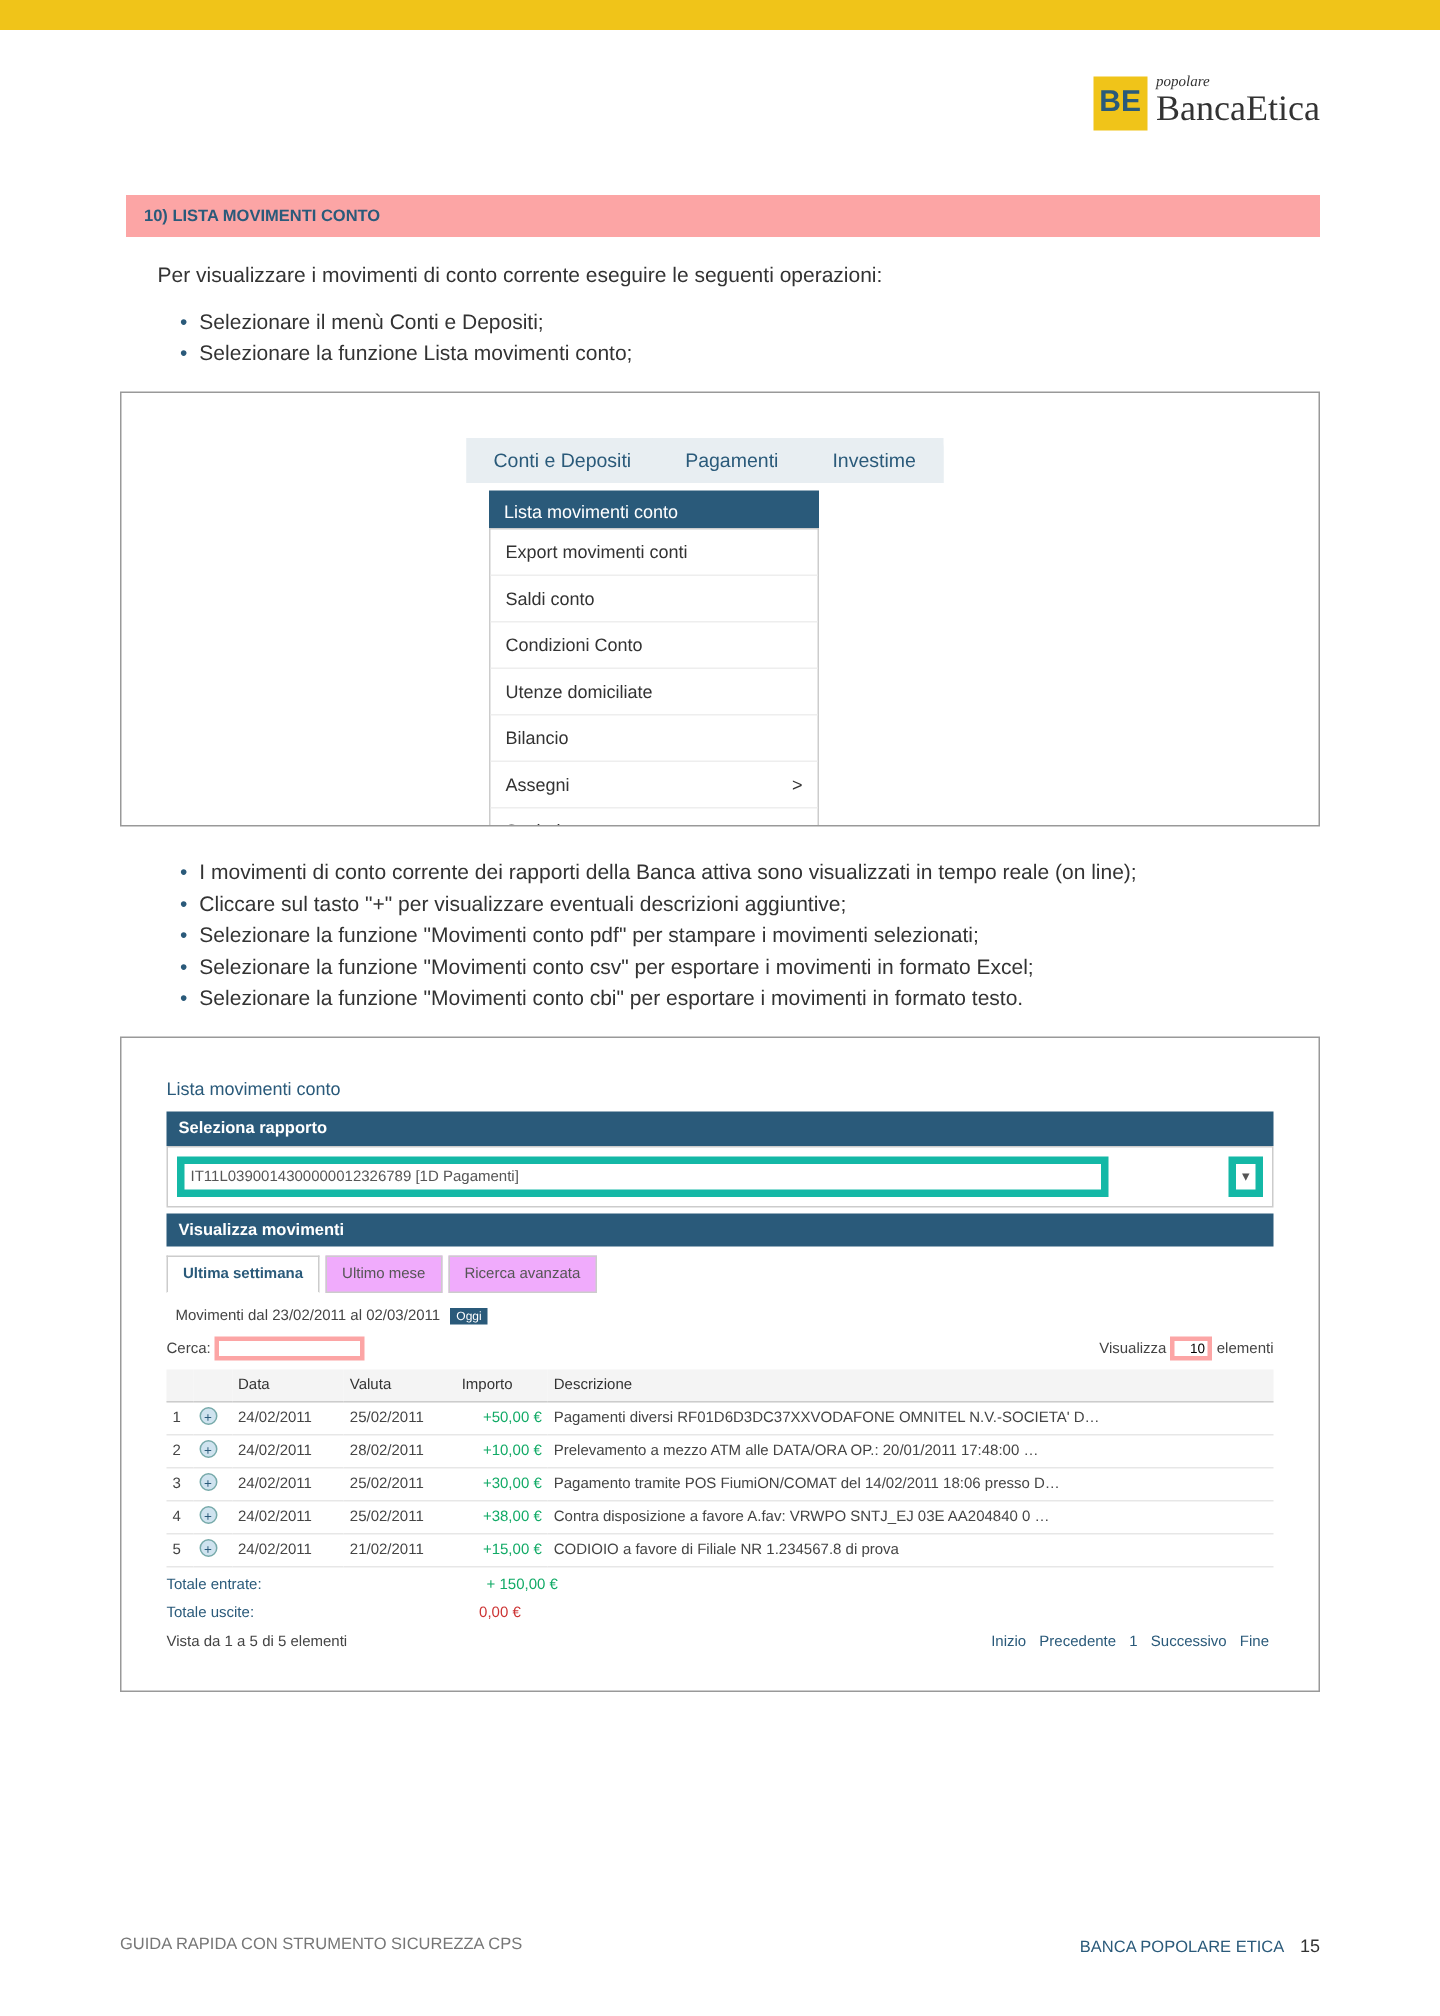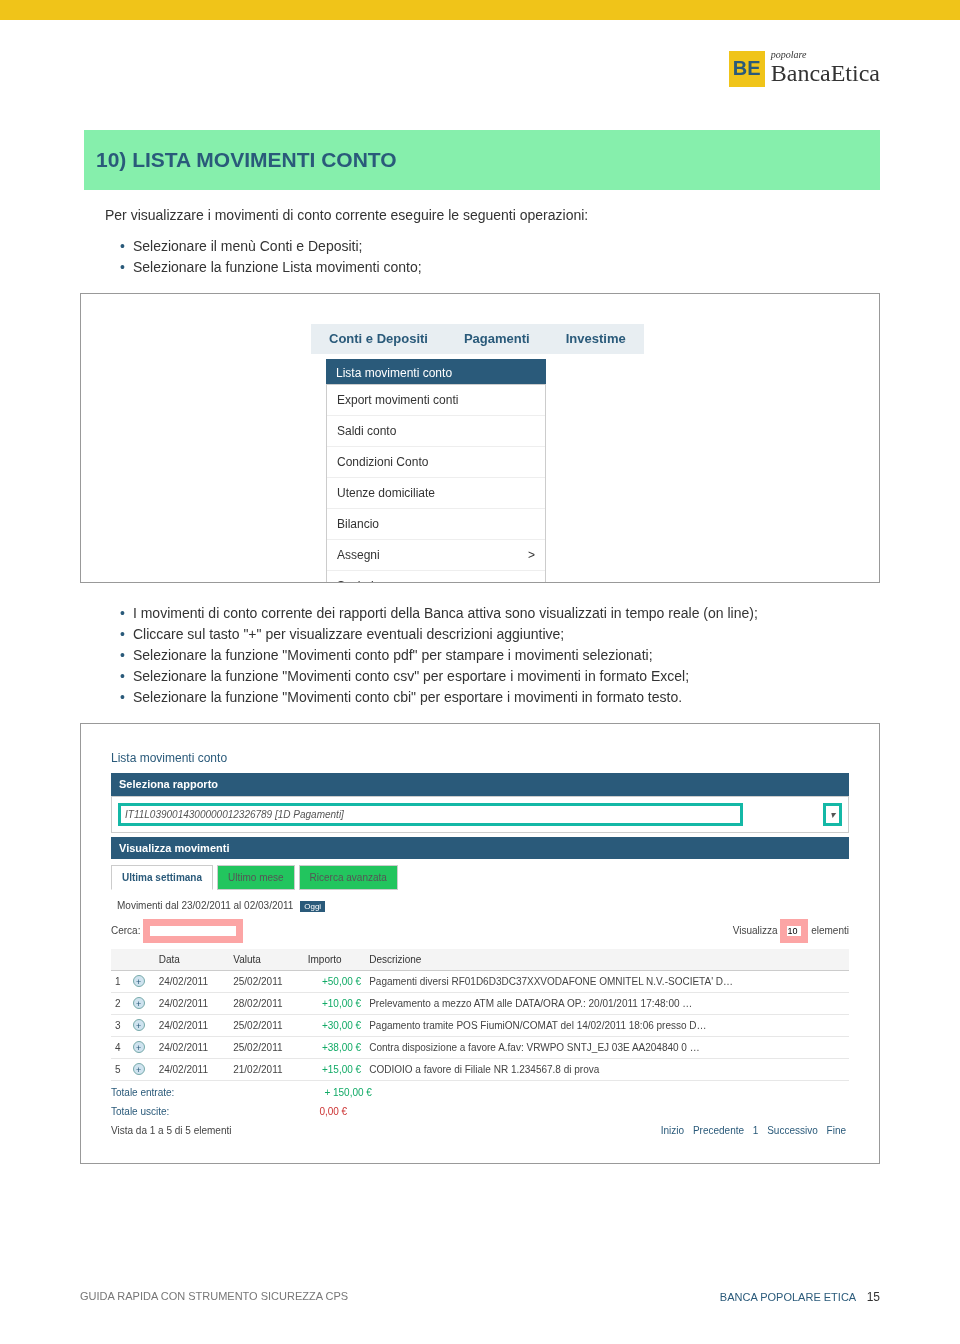--- a/index.html
+++ b/index.html
@@ -37,24 +37,24 @@
   }
   .logo-text {
     font-family: Georgia, serif;
     font-size: 24px;
     color: #333;
   }
   .logo-text .popolare { font-size: 10px; font-style: italic; display:block; line-height:1;}
   .logo-text .etica { font-weight: normal; }
   .section-heading {
     margin: 110px 80px 15px 80px;
-    background: #86efac;
-    padding: 18px 12px;
+    background: #fca5a5;
+    padding: 8px 12px;
     font-weight: bold;
-    font-size: 21px;
+    font-size: 11px;
     color: #2a5a7a;
     border-left: 4px solid #fff;
   }
   .content {
     margin: 0 80px;
     font-size: 14px;
     line-height: 1.5;
   }
   .intro { margin: 15px 0 10px 25px; }
   ul.instructions {
@@ -76,21 +76,21 @@
     height: 290px;
     position: relative;
     overflow: hidden;
   }
   .tab-row {
     position: absolute;
     top: 30px;
     left: 230px;
     display: flex;
     font-size: 13px;
-    font-weight: bold;
+    font-weight: normal;
     color: #2a5a7a;
     background:#e8eef2;
   }
   .tab-row .tab {
     height: 30px;
     display:flex; align-items:center;
     padding: 0 18px;
     background: #e8eef2;
     border-top-right-radius: 6px;
   }
@@ -132,36 +132,36 @@
     font-size: 11px;
     font-weight: bold;
   }
   .sel-row {
     border: 1px solid #ccc;
     padding: 6px;
     display:flex; gap:80px;
     font-size: 10px;
     color: #555;
   }
-  .sel-box { border:3px solid #14b8a6; padding:1px 4px; flex:1;font-style:italic; }
+  .sel-box { border:5px solid #14b8a6; padding:1px 4px; flex:1; }
   .filter-row {
     display:flex; gap:4px; margin-top:6px;
     font-size: 10px;
   }
   .filter-tab {
     padding: 4px 10px;
-    background: #22c55e;
+    background: #f0abfc;
     color: #555;
     border:1px solid #ccc;
   }
   .filter-tab.active { background:#fff; color:#2a5a7a; font-weight:bold; border-bottom:1px solid #fff;}
   .mov-line { font-size:10px; color:#444; margin:8px 0 2px 6px;}
   .oggi-badge { background:#2a5a7a; color:#fff; font-size:8px; padding:1px 4px; margin-left:4px;}
   .search-row { display:flex; justify-content:space-between; margin:6px 0; font-size:10px; color:#444;}
-  .search-row input { width:100px; font-size:9px; border:7px solid #fca5a5;}
+  .search-row input { width:100px; font-size:9px; border:3px solid #fca5a5;padding-left:10px;}
   .tbl {
     width:100%; border-collapse:collapse; font-size:10px;
   }
   .tbl th { text-align:left; font-weight:normal; color:#333; padding:3px 4px; background:#f4f4f4; border-bottom:1px solid #ccc; font-size:10px;}
   .tbl td { padding:3px 4px; border-bottom:1px solid #e7e7e7; color:#444;}
   .tbl td.r { text-align:right; }
   .expand { display:inline-block; width:12px; height:12px; border-radius:50%; background:#cfe3ef; border:1px solid #7aa; color:#2a5a7a; line-height:12px; font-size:9px; text-align:center;}
   .totals { display:flex; gap:150px; font-size:10px; color:#2a5a7a; margin-top:4px;}
   .pager { display:flex; justify-content:space-between; font-size:10px; color:#444; margin-top:4px;}
   .pager .links span { margin:0 3px; color:#2a5a7a;}

